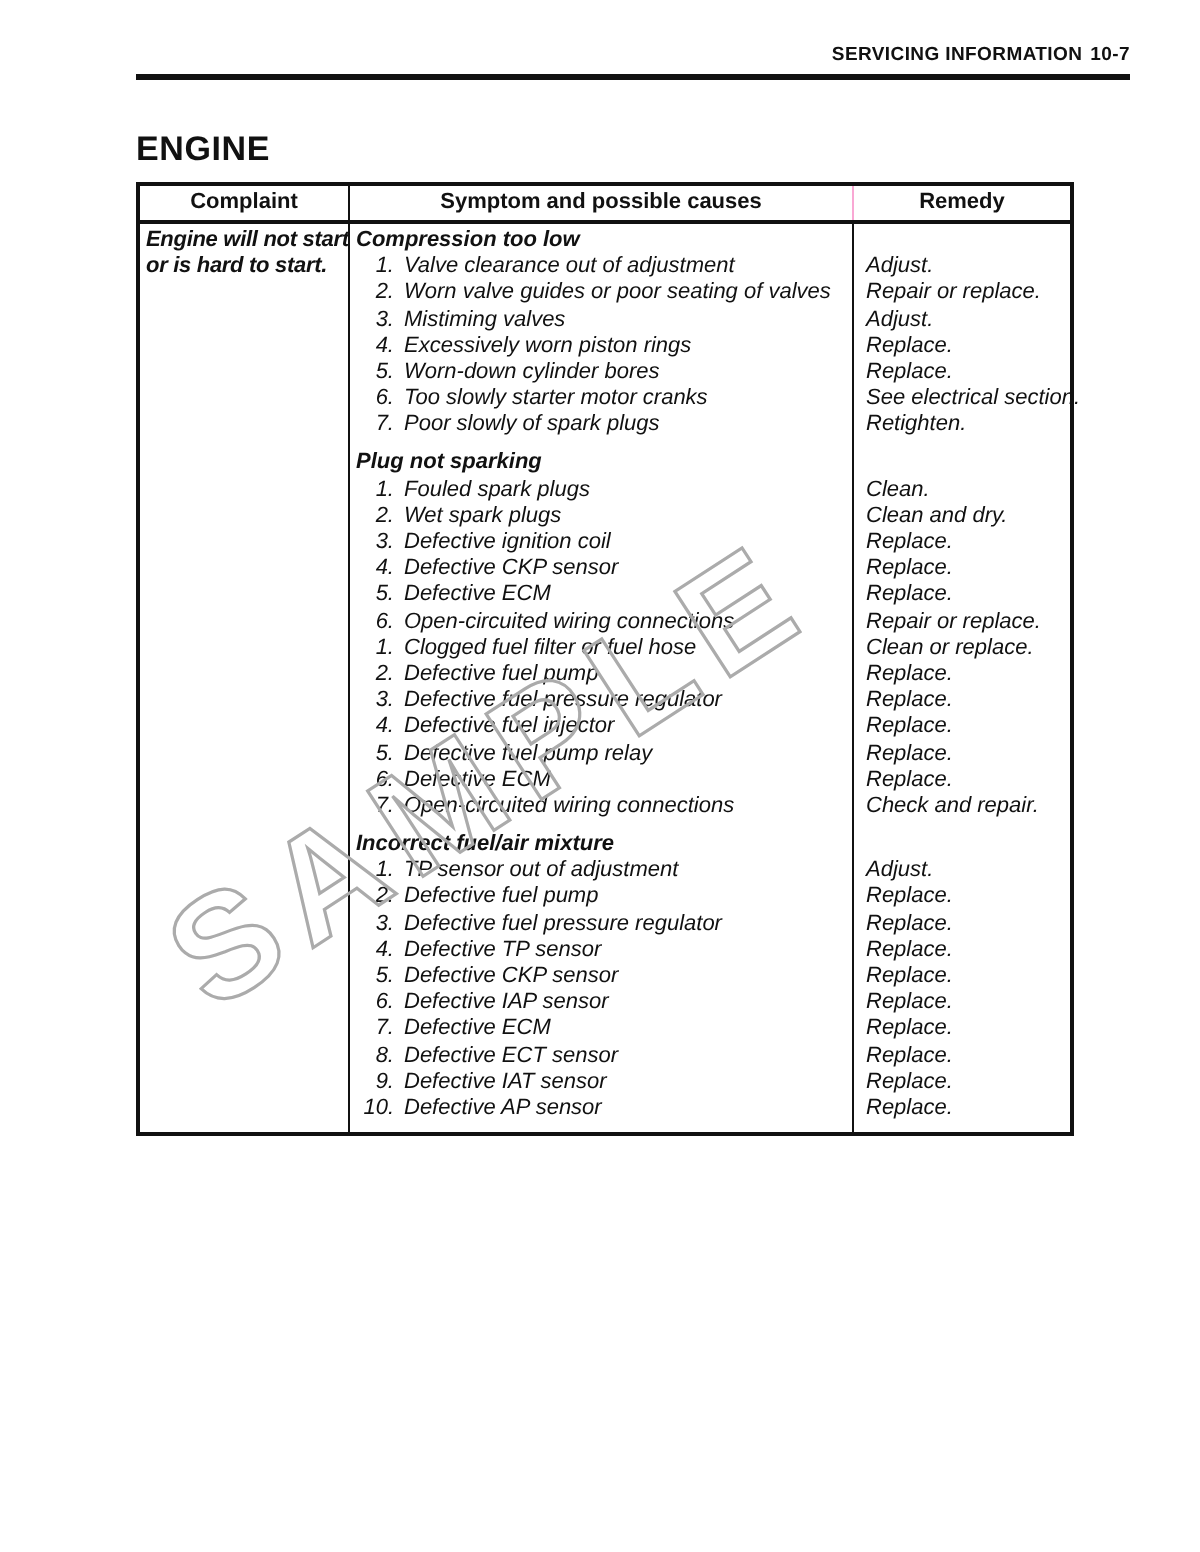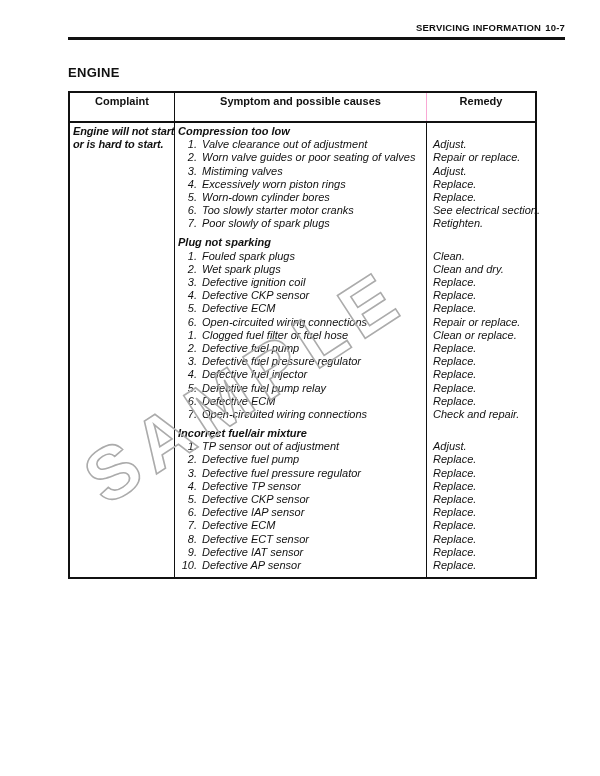--- a/index.html
+++ b/index.html
@@ -33,39 +33,39 @@
     left: 68px;
     width: 497px;
     height: 3px;
     background: #111111;
   }
   
   .engine-title {
     position: absolute;
     top: 65px;
     left: 68px;
-    font-size: 13px;
+    font-size: 17px;
     font-weight: bold;
     letter-spacing: 0.3px;
   }
   
   .tbl {
     position: absolute;
     top: 91px;
     left: 68px;
     width: 469px;
     border: 2px solid #111111;
     font-size: 11px;
   }
   .thead {
     display: flex;
     font-weight: bold;
     border-bottom: 2px solid #111111;
   }
-  .thead > div { padding: 2px 0 14px; text-align: center; }
+  .thead > div { padding: 2px 0 3px; text-align: center; }
   .thead .c1 { width: 105px; border-right: 1px solid #111111; }
   .thead .c2 { width: 252px; border-right: 1px solid #f9a8d4; }
   .thead .c3 { flex: 1; }
   .tbody { display: flex; align-items: stretch; font-style: italic; }
   .complaint {
     width: 105px;
     border-right: 1px solid #111111;
     padding: 2px 1px 0 3px;
     font-weight: bold;
     line-height: 13.2px;

